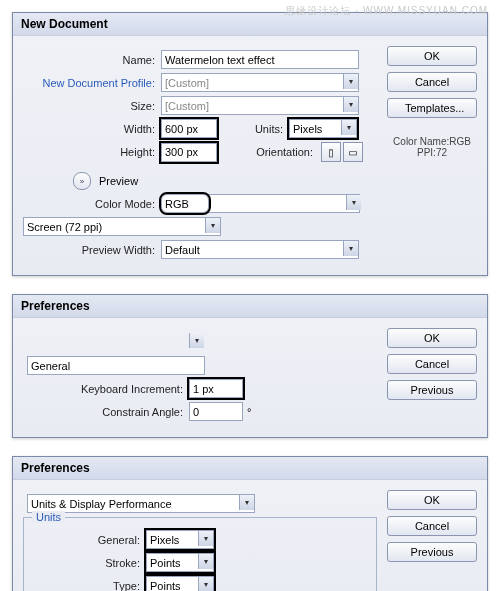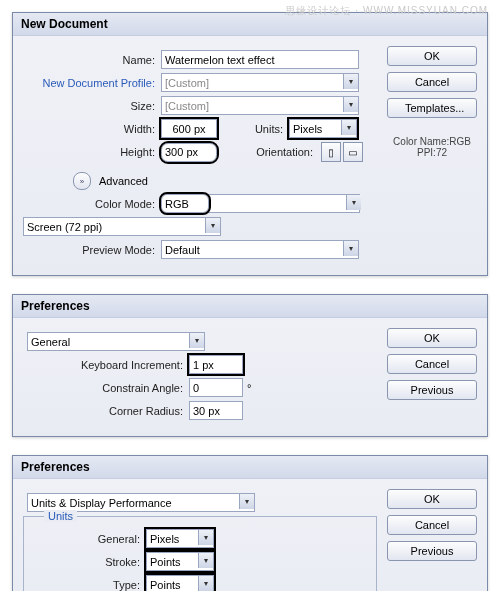--- a/index.html
+++ b/index.html
@@ -13,21 +13,21 @@
 .lbl{text-align:right;padding-right:6px;color:#222}
 .lbl.blue{color:#2a5ab8}
 input.txt,input.combo{border:1px solid #9aa6c0;background:#fff;font-size:11px;padding:1px 3px;height:15px}
 .combo-wrap{position:relative;display:inline-block}
 .combo-btn{position:absolute;right:1px;top:1px;width:14px;height:15px;background:linear-gradient(#eef1f7,#cdd5e6);border-left:1px solid #9aa6c0;display:flex;align-items:center;justify-content:center;font-size:8px;color:#333}
 .boxed{outline:2px solid #000;outline-offset:0}
 .fld{color:#888}
 .orient-btn{width:18px;height:18px;border:1px solid #8a96b0;background:linear-gradient(#fdfdfd,#e2e6f0);display:inline-flex;align-items:center;justify-content:center;margin-left:2px;font-size:10px}
 .chev{width:16px;height:16px;border:1px solid #8a96b0;border-radius:8px;background:linear-gradient(#fdfdfd,#e2e6f0);display:flex;align-items:center;justify-content:center;font-size:8px;color:#446}
 .group{border:1px solid #a8b4cc;margin:4px 0;padding:8px 6px 4px 6px;position:relative}
-.group-lbl{position:absolute;top:-7px;left:20px;background:#e9ecf3;padding:0 4px;color:#2a5ab8;font-size:11px}
+.group-lbl{position:absolute;top:-7px;left:8px;background:#e9ecf3;padding:0 4px;color:#2a5ab8;font-size:11px}
 .info{font-size:10px;text-align:center;color:#444;margin-top:12px}
 .watermark{position:absolute;top:4px;right:12px;font-size:10px;color:#c9c9c9;letter-spacing:1px}
 </style>
 </head>
 <body>
 
 <div class="watermark">思缘设计论坛 · WWW.MISSYUAN.COM</div>
 
 <div class="dialog">
   <div class="dlg-title">New Document</div>
@@ -40,80 +40,76 @@
       <div class="row">
         <div class="lbl blue" style="width:132px">New Document Profile:</div>
         <div class="combo-wrap"><input class="txt fld" style="width: 190px;" value="[Custom]"><div class="combo-btn">▾</div></div>
       </div>
       <div class="row">
         <div class="lbl" style="width:132px">Size:</div>
         <div class="combo-wrap"><input class="txt fld" style="width: 190px;" value="[Custom]"><div class="combo-btn">▾</div></div>
       </div>
       <div class="row">
         <div class="lbl" style="width:132px">Width:</div>
-        <input class="txt boxed" style="width: 48px; text-align: center;" value="600 px">
+        <input class="txt boxed" style="width: 48px;" value="600 px">
         <div class="lbl" style="width:46px;margin-left:20px">Units:</div>
         <div class="combo-wrap"><input class="txt boxed" style="width: 60px;" value="Pixels"><div class="combo-btn">▾</div></div>
       </div>
       <div class="row">
         <div class="lbl" style="width:132px">Height:</div>
-        <input class="txt boxed" style="width: 48px; border-radius: 7px;" value="300 px">
+        <input class="txt boxed" style="width: 48px;" value="300 px">
         <div class="lbl" style="width:76px;margin-left:20px">Orientation:</div>
         <div class="orient-btn">▯</div>
         <div class="orient-btn">▭</div>
       </div>
       <div class="row" style="margin-top:10px">
         <div style="width:50px"></div>
         <div class="chev">»</div>
-        <div style="margin-left:8px">Advanced</div>
+        <div style="margin-left:8px">Preview</div>
       </div>
       <div class="row">
         <div class="lbl" style="width:132px">Color Mode:</div>
         <div class="combo-wrap"><input class="txt boxed" style="width: 40px; border-radius: 6px;" value="RGB"><div class="combo-btn" style="right:-152px">▾</div></div>
         <div style="width:150px;border:1px solid #9aa6c0;border-left:none;height:17px;background:#fff"></div>
       </div>
       <div class="row">
         <div class="combo-wrap"><input class="txt" style="width: 190px;" value="Screen (72 ppi)"><div class="combo-btn">▾</div></div>
       </div>
       <div class="row">
-        <div class="lbl" style="width:132px">Preview Mode:</div>
+        <div class="lbl" style="width:132px">Preview Width:</div>
         <div class="combo-wrap"><input class="txt" style="width: 190px;" value="Default"><div class="combo-btn">▾</div></div>
       </div>
     </div>
     <div class="btn-col">
       <div class="btn">OK</div>
       <div class="btn">Cancel</div>
       <div class="btn">Templates...</div>
       <div class="info">
         <div>Color Name:RGB</div>
           <div>PPI:72</div>
       </div>
     </div>
   </div>
 </div>
 
 <div class="dialog">
   <div class="dlg-title">Preferences</div>
   <div class="dlg-body">
     <div class="form-col">
       <div class="row">
-        <div class="combo-wrap" style="margin-left:4px"><input class="txt" style="width: 170px;" value="General"><div class="combo-btn">▾</div></div>
+        <div class="combo-wrap" style="margin-left:4px"><input class="txt" style="width: 170px; margin-top: 24px;" value="General"><div class="combo-btn">▾</div></div>
       </div>
       <div class="row">
         <div class="lbl" style="width:160px">Keyboard Increment:</div>
         <input class="txt boxed" style="width: 46px;" value="1 px">
       </div>
       <div class="row">
         <div class="lbl" style="width:160px">Constrain Angle:</div>
         <input class="txt" style="width: 46px;" value="0">
         <span style="margin-left:4px">°</span>
-      </div>
-      <div class="row">
-        <div class="lbl" style="width:160px">Corner Radius:</div>
-        <input class="txt" style="width: 46px;" value="30 px">
       </div>
     </div>
     <div class="btn-col">
       <div class="btn">OK</div>
       <div class="btn">Cancel</div>
       <div class="btn">Previous</div>
     </div>
   </div>
 </div>
 

